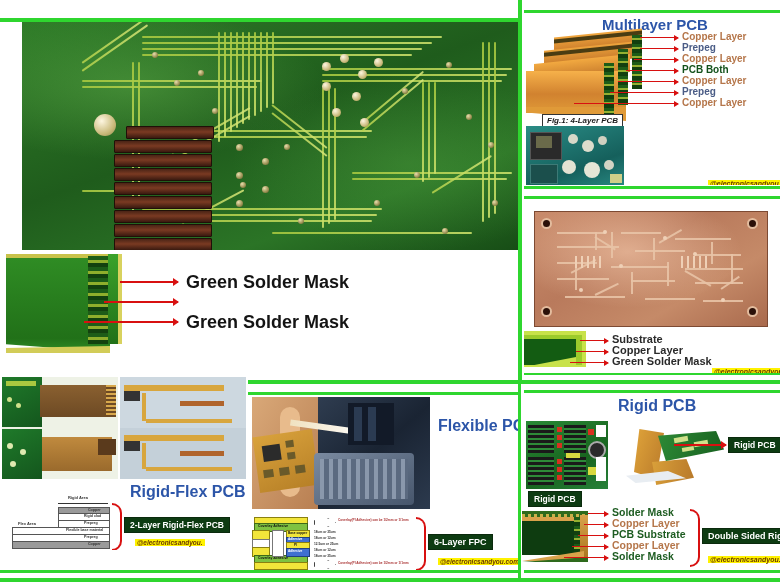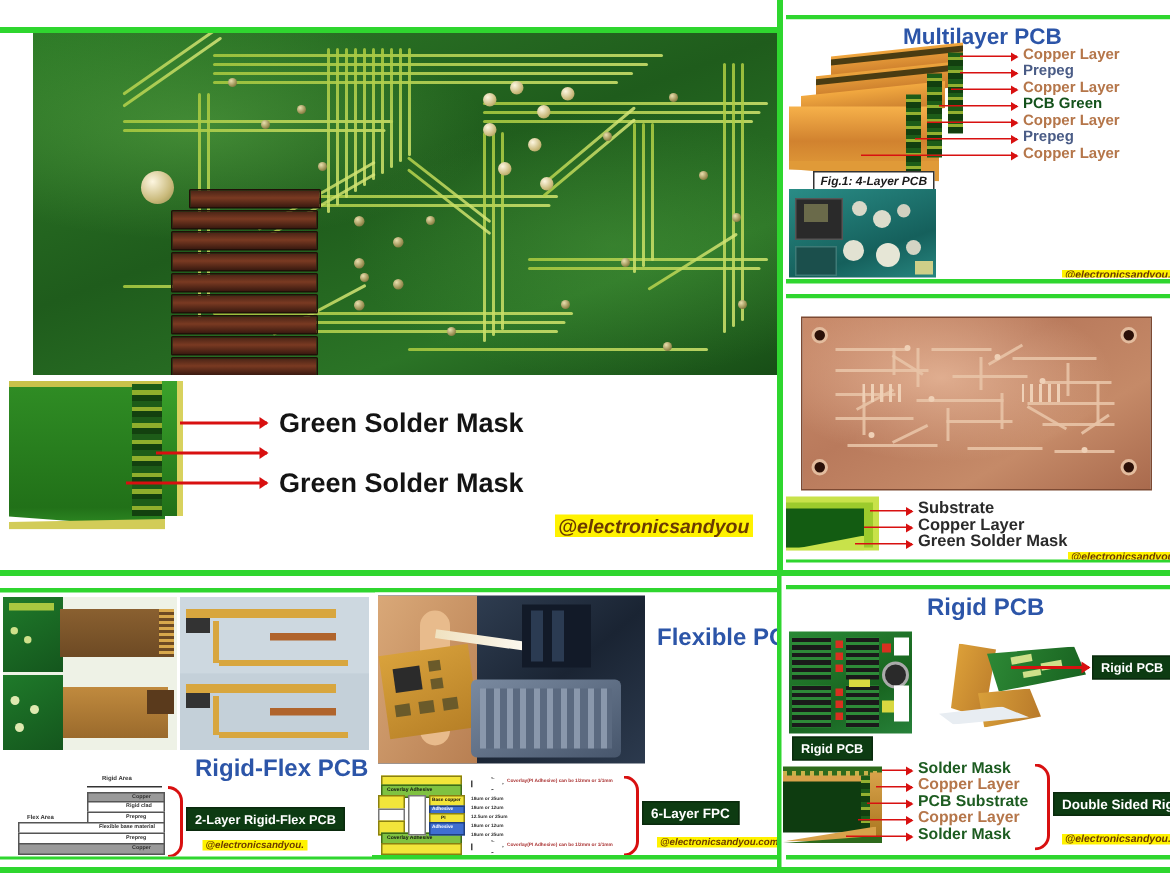--- a/index.html
+++ b/index.html
@@ -207,21 +207,20 @@
     <div class="cs-layer" style="left:108px;top:4px;width:12px;height:90px;background:linear-gradient(180deg,#3aa22b,#217018);"></div>
     <div class="cs-layer" style="left:118px;top:4px;width:4px;height:90px;background:#d8d25e;"></div>
 
     <div class="arrow" style="left:120px;top:31px;width:58px;"></div>
     <div class="arrow" style="left:104px;top:51px;width:74px;"></div>
     <div class="arrow" style="left:84px;top:71px;width:94px;"></div>
 
     <div class="lbl" style="left:186px;top:23px;font-size:18px;color:#141414;">Green Solder Mask</div>
     <div class="lbl" style="left:186px;top:63px;font-size:18px;color:#141414;">Green Solder Mask</div>
 
-    <div class="wm" style="left:370px;top:93px;font-size:13px;">@electronicsandyou</div>
   </div>
 
   <div class="panel" style="left:522px;top:13px;width:258px;height:172px;">
     <div class="title" style="left:80px;top:3px;font-size:15px;">Multilayer PCB</div>
 
     <div class="cs-layer" style="left:32px;top:20px;width:88px;height:16px;background:linear-gradient(180deg,#f0a63e,#c8792a);transform:skewY(-6deg);"></div>
     <div class="cs-layer" style="left:32px;top:22px;width:88px;height:4px;background:#4a3c12;transform:skewY(-6deg);"></div>
     <div class="cs-layer" style="left:22px;top:33px;width:92px;height:17px;background:linear-gradient(180deg,#eda43c,#c4762a);transform:skewY(-6deg);"></div>
     <div class="cs-layer" style="left:22px;top:35px;width:92px;height:4px;background:#4a3c12;transform:skewY(-6deg);"></div>
     <div class="cs-layer" style="left:12px;top:46px;width:96px;height:18px;background:linear-gradient(180deg,#f2a940,#c67a2c);transform:skewY(-6deg);"></div>
@@ -238,21 +237,21 @@
     <div class="arrow thin" style="left:118px;top:35px;width:38px;"></div>
     <div class="arrow thin" style="left:112px;top:46px;width:44px;"></div>
     <div class="arrow thin" style="left:104px;top:57px;width:52px;"></div>
     <div class="arrow thin" style="left:96px;top:68px;width:60px;"></div>
     <div class="arrow thin" style="left:88px;top:79px;width:68px;"></div>
     <div class="arrow thin" style="left:52px;top:90px;width:104px;"></div>
 
     <div class="lbl" style="left:160px;top:19px;font-size:10px;color:#b5764a;">Copper Layer</div>
     <div class="lbl" style="left:160px;top:30px;font-size:10px;color:#4a5c86;">Prepeg</div>
     <div class="lbl" style="left:160px;top:41px;font-size:10px;color:#b5764a;">Copper Layer</div>
-    <div class="lbl" style="left:160px;top:52px;font-size:10px;color:#14521c;">PCB Green</div>
+    <div class="lbl" style="left:160px;top:52px;font-size:10px;color:#14521c;">PCB Both</div>
     <div class="lbl" style="left:160px;top:63px;font-size:10px;color:#b5764a;">Copper Layer</div>
     <div class="lbl" style="left:160px;top:74px;font-size:10px;color:#4a5c86;">Prepeg</div>
     <div class="lbl" style="left:160px;top:85px;font-size:10px;color:#b5764a;">Copper Layer</div>
 
     <div class="photo" style="left:4px;top:113px;width:98px;height:68px;background:linear-gradient(160deg,#2a8c86,#15605c 60%,#2d918a);">
       <div style="position:absolute;left:4px;top:6px;width:30px;height:26px;background:#2a2a2a;border:1px solid #555;"></div>
       <div style="position:absolute;left:10px;top:10px;width:16px;height:12px;background:#6a6a4a;"></div>
       <div style="position:absolute;left:42px;top:8px;width:10px;height:10px;border-radius:50%;background:#d8d8c8;"></div>
       <div style="position:absolute;left:56px;top:14px;width:12px;height:12px;border-radius:50%;background:#dcdccc;"></div>
       <div style="position:absolute;left:72px;top:10px;width:9px;height:9px;border-radius:50%;background:#d0d0c0;"></div>
@@ -322,21 +321,21 @@
     <div class="arrow thin" style="left:54px;top:152px;width:32px;"></div>
     <div class="arrow thin" style="left:48px;top:163px;width:38px;"></div>
 
     <div class="lbl" style="left:90px;top:135px;font-size:11px;color:#2a2a2a;">Substrate</div>
     <div class="lbl" style="left:90px;top:146px;font-size:11px;color:#2a2a2a;">Copper Layer</div>
     <div class="lbl" style="left:90px;top:157px;font-size:11px;color:#2a2a2a;">Green Solder Mask</div>
 
     <div class="wm" style="left:190px;top:169px;font-size:7px;">@electronicsandyou.c</div>
   </div>
 
-  <div class="panel" style="left:0;top:396px;width:248px;height:175px;">
+  <div class="panel" style="left:0;top:375px;width:248px;height:175px;">
 
     <div class="photo" style="left:2px;top:2px;width:116px;height:102px;background:#eef2e6;">
       <div style="position:absolute;left:0;top:0;width:40px;height:50px;background:linear-gradient(150deg,#1f7a2a,#14561d);"></div>
       <div style="position:absolute;left:0;top:52px;width:40px;height:50px;background:linear-gradient(150deg,#1f7a2a,#14561d);"></div>
       <div style="position:absolute;left:4px;top:4px;width:30px;height:5px;background:#a9c840;"></div>
       <div style="position:absolute;left:5px;top:20px;width:5px;height:5px;border-radius:50%;background:#cfe08a;"></div>
       <div style="position:absolute;left:14px;top:26px;width:5px;height:5px;border-radius:50%;background:#cfe08a;"></div>
       <div style="position:absolute;left:5px;top:66px;width:6px;height:6px;border-radius:50%;background:#dfe9b0;"></div>
       <div style="position:absolute;left:18px;top:72px;width:6px;height:6px;border-radius:50%;background:#dfe9b0;"></div>
       <div style="position:absolute;left:8px;top:84px;width:6px;height:6px;border-radius:50%;background:#dfe9b0;"></div>

